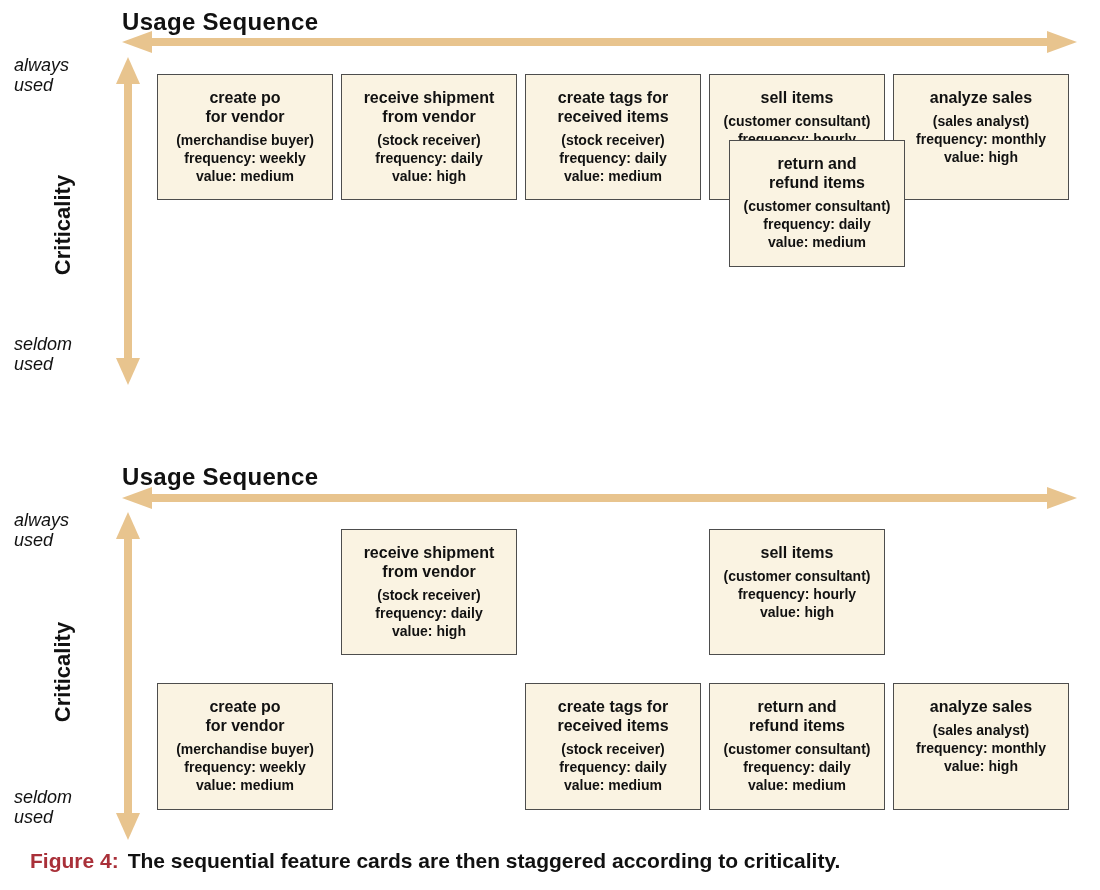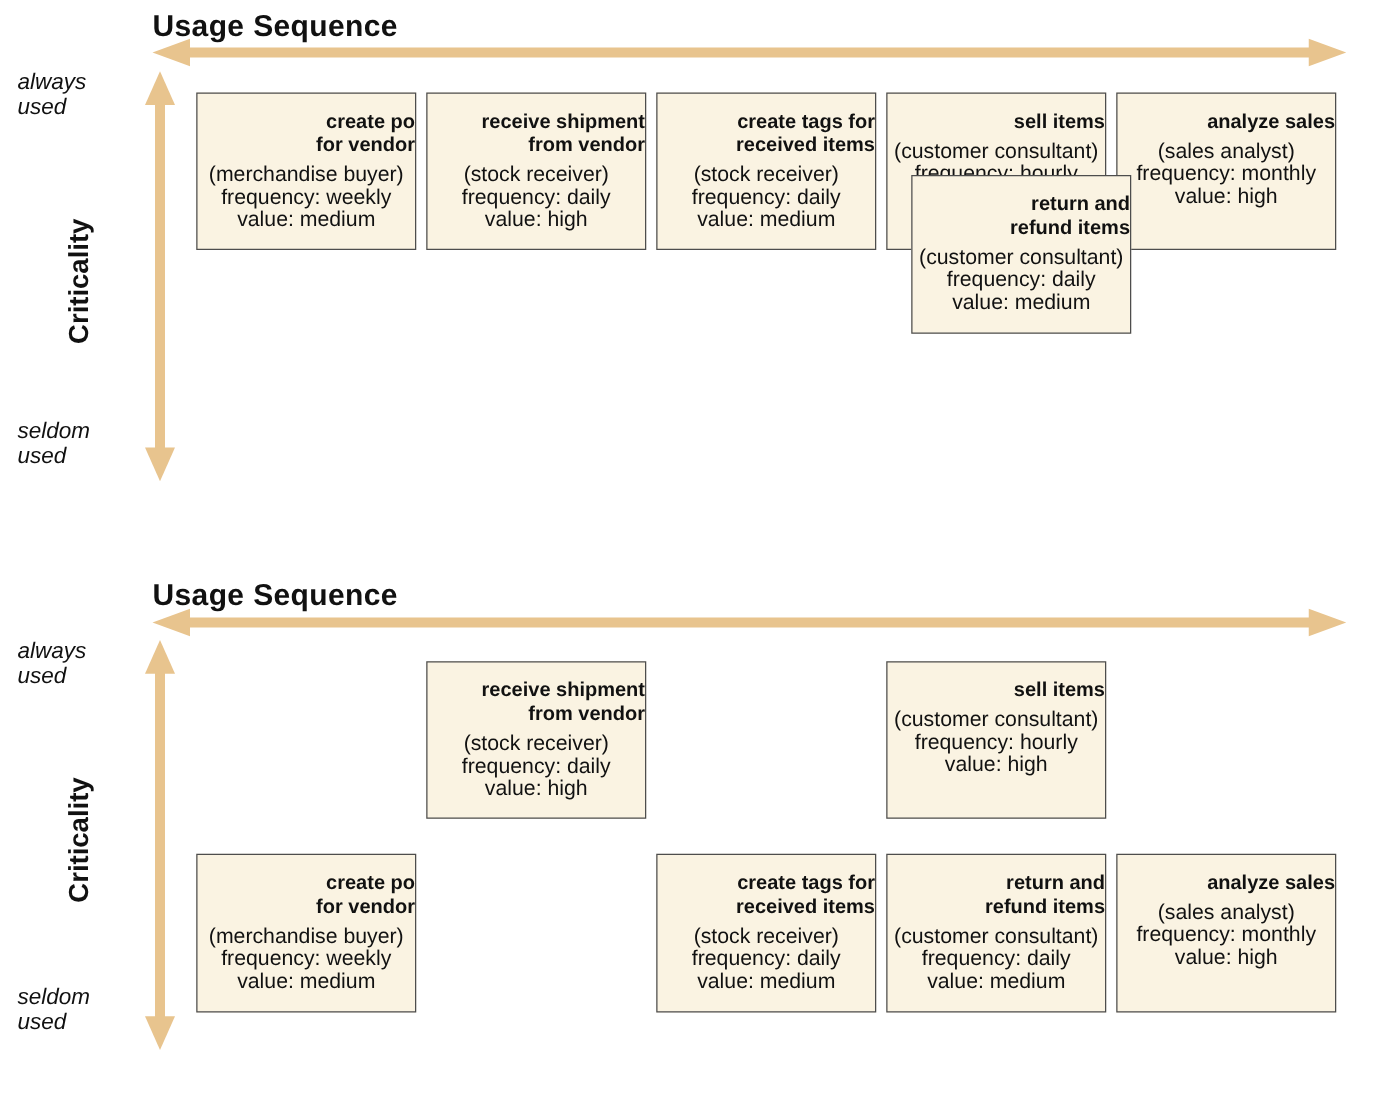--- a/index.html
+++ b/index.html
@@ -33,22 +33,22 @@
   }
   .crit-label{
     position:absolute;left:-13px;width:152px;height:26px;text-align:center;
     font-size:22px;font-weight:bold;transform:rotate(-90deg);
   }
   .card{
     position:absolute;width:176px;height:126px;box-sizing:border-box;
     background:var(--card-bg);border:1.5px solid var(--card-border);
     text-align:center;padding-top:13px;
   }
-  .card .t{font-size:16px;font-weight:bold;line-height:19px;white-space:pre-line;margin-bottom:5px;text-align:right;}
-  .card .l{font-size:17px;font-weight:normal;line-height:18px;}
+  .card .t{font-size:16px;font-weight:bold;line-height:19px;white-space:pre-line;margin-bottom:5px;}
+  .card .l{font-size:14px;font-weight:bold;line-height:18px;}
   .overlap{z-index:2;}
   .caption{position:absolute;left:30px;font-size:21px;font-weight:bold;white-space:nowrap;}
   .caption .lab{color:var(--red);margin-right:9px;}
 </style>
 </head>
 <body style="--tan: #e8c48e; --card-bg: #faf3e2; --card-border: #4d4d4d; --red: #a93039;">
 
 <div class="fig">
   <div class="axis-title" style="top:8px">Usage Sequence</div>
 
@@ -178,13 +178,16 @@
     <div class="l">value: medium</div>
   </div>
 
   <div class="card" style="left:893px;top:683px;height:127px">
     <div class="t">analyze sales</div>
     <div class="l">(sales analyst)</div>
     <div class="l">frequency: monthly</div>
     <div class="l">value: high</div>
   </div>
 
+  <div class="caption" style="top:849px">
+    <span class="lab">Figure 4:</span><span>The sequential feature cards are then staggered according to criticality.</span>
+  </div>
 </div>
 
 </body></html>

